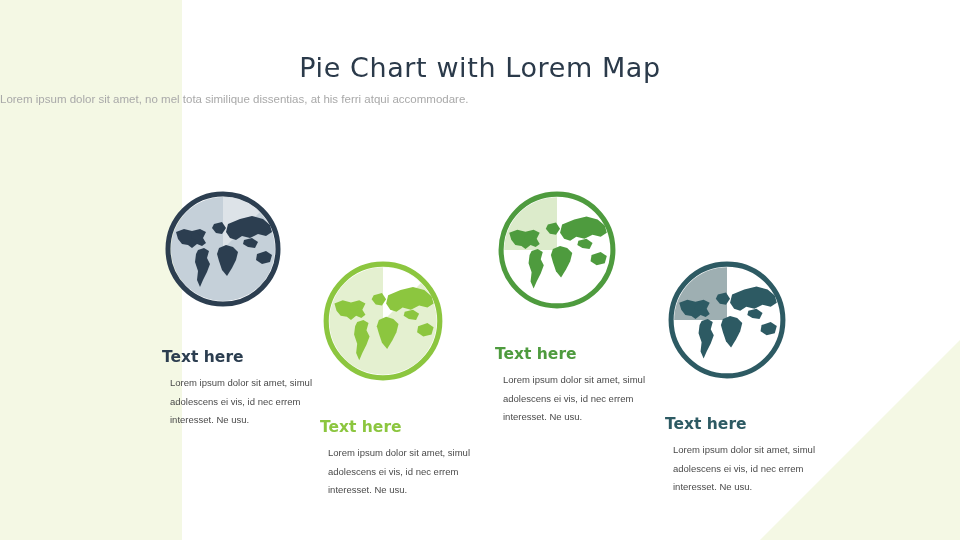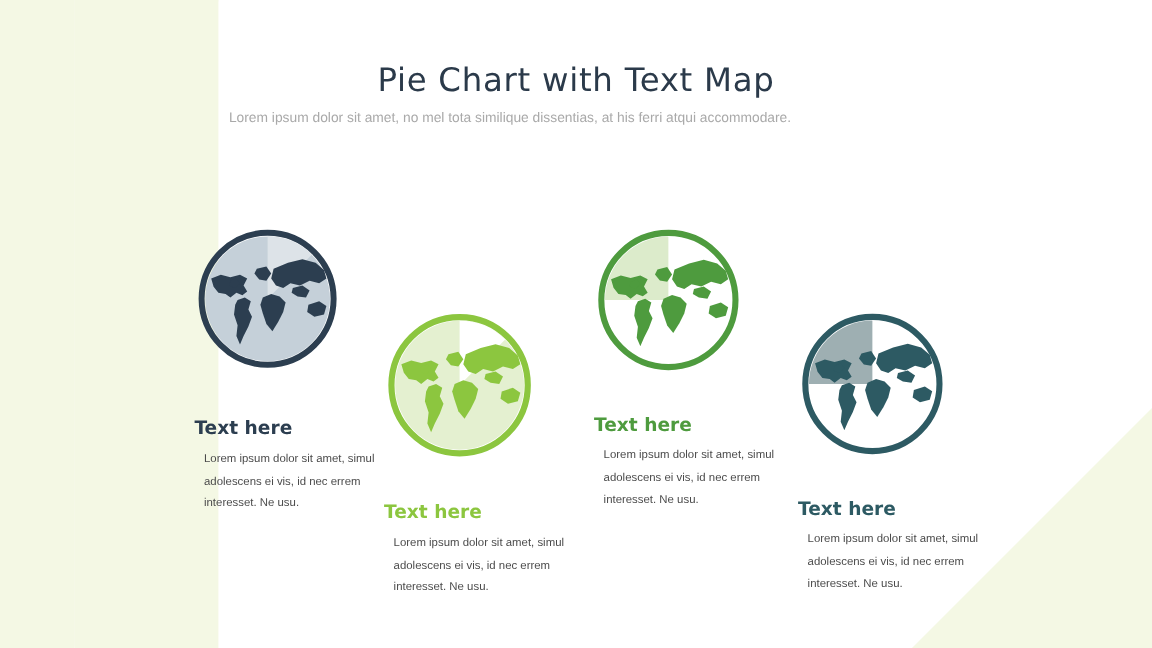--- a/index.html
+++ b/index.html
@@ -54,21 +54,21 @@
     font-weight: 400;
     letter-spacing: 0.6px;
     color: #2B3A4A;
     font-family: "DejaVu Sans", sans-serif;
   }
   .subtitle {
     position: absolute;
     top: 93px;
     left: 0;
     width: 850px;
-    text-align: center;
+    text-align: left;
     font-size: 11.5px;
     font-weight: 400;
     color: #A9A9A9;
     font-family: "Liberation Sans", sans-serif;
   }
   
   .block {
     position: absolute;
   }
   .globe {
@@ -95,21 +95,21 @@
 </style>
 <style>.g1-fill{fill:#C5D0D9;}.g1-slice{fill:#DDE3E8;}.g1-map path{fill:#2C3E50;}.g1-ring{stroke:#2C3E50;}.g1-head{color:#2C3E50;}.g2-fill{fill:#E4F0D0;}.g2-slice{fill:#FFFFFF;}.g2-map path{fill:#8CC63F;}.g2-ring{stroke:#8CC63F;}.g2-head{color:#8CC63F;}.g3-fill{fill:#FFFFFF;}.g3-slice{fill:#DCEBCB;}.g3-map path{fill:#4E9B3E;}.g3-ring{stroke:#4E9B3E;}.g3-head{color:#4E9B3E;}.g4-fill{fill:#FFFFFF;}.g4-slice{fill:#9EAFB2;}.g4-map path{fill:#2D5A63;}.g4-ring{stroke:#2D5A63;}.g4-head{color:#2D5A63;}.corner-tl-ext,.corner-tl-wedge{background:#F4F8E4;}.corner-tl-wedge{border-top-color:#F4F8E4;}.corner-br{border-bottom-color:#F4F8E4;}.title{color:#2B3A4A;}.subtitle{color:#A9A9A9;}#slide{background:#FFFFFF;}</style></head>
 <body>
 
 <div id="slide">
 
   <div class="corner-tl-ext"></div>
   <div class="corner-tl-wedge"></div>
   <div class="corner-br"></div>
 
-  <div class="title">Pie Chart with Text Map</div>
+  <div class="title">Pie Chart with Lorem Map</div>
   <div class="subtitle">Lorem ipsum dolor sit amet, no mel tota similique dissentias, at his ferri atqui accommodare.</div>
 
   <div class="block" style="left:162px; top:188px;">
     <div class="globe">
       <svg width="122" height="122" viewBox="0 0 122 122">
         <circle cx="61" cy="61" r="52" class="g1-fill"></circle>
         <path d="M61 61 L61 9 A52 52 0 0 1 97.8 24.2 Z" class="g1-slice"></path>
         <g class="g1-map">
           <path d="M14 44 L22 41 L30 43 L38 41 L44 44 L41 50 L44 55 L40 58 L35 56 L30 60 L26 57 L20 56 L16 51 Z"></path>
           <path d="M36 62 L42 60 L47 63 L45 70 L48 76 L45 84 L41 92 L38 99 L35 92 L36 83 L33 74 L34 66 Z"></path>

